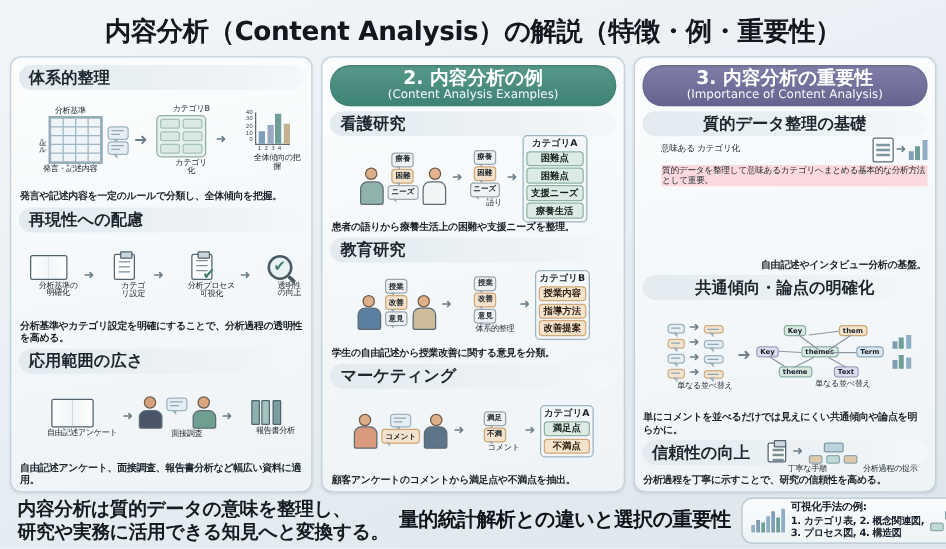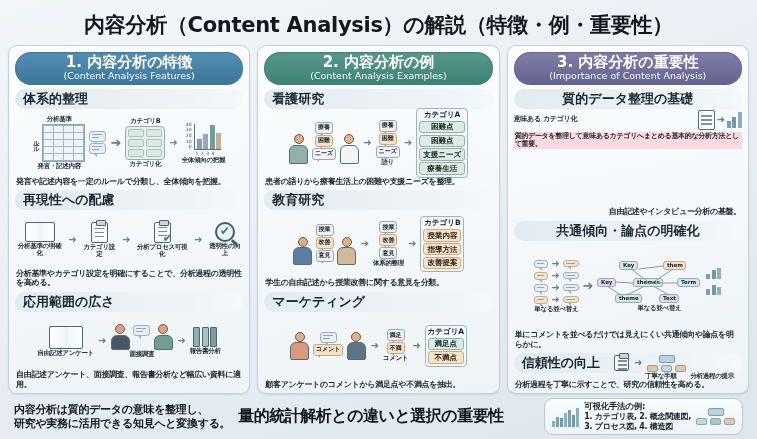--- a/index.html
+++ b/index.html
@@ -56,21 +56,21 @@
   .sub-head.inline { display: flex; align-items: center; gap: 8px; }
   .diagram {
     flex: 1; display: flex; align-items: center; justify-content: center;
     gap: 4px; padding: 1px 0; min-height: 0;
   }
   .cap {
     font-size: 8px; color: #1c242b; line-height: 1.18;
     font-weight: bold; letter-spacing: -0.3px;
     padding: 0 1px;
   }
-  .minilabel { font-size: 6.5px; color: #1d262d; font-weight: bold; text-align:center; line-height:1.05; letter-spacing:-.3px;}
+  .minilabel { font-size: 6.5px; color: #1d262d; font-weight: normal; text-align:center; line-height:1.05; letter-spacing:-.3px;margin-left:15px;}
   .arrow { color: #6d7e8a; font-size: 13px; line-height: 1; flex: none; }
   .arrow.sm { font-size: 10px; }
 
   
   .vstack { display: flex; flex-direction: column; align-items: center; gap: 1px; }
   .hstack { display: flex; align-items: center; gap: 3px; }
 
   .grid-table {
     display: grid; grid-template-columns: repeat(4,9px);
     grid-template-rows: repeat(5,6px); gap: 1px;
@@ -169,21 +169,21 @@
   .tree { display:flex; flex-direction:column; align-items:center; gap:2px;}
   .tree .top { width:16px; height:8px; border-radius:2px; background:#bdd3db; border:1px solid #7d9aa6;}
   .tree .kids { display:flex; gap:3px;}
   .tree .kids b{display:block; width:11px; height:7px; border-radius:2px; border:1px solid #8fa6b2;}
 
   
   .footer {
     display:flex; align-items:center; gap:8px;
     padding: 4px 6px 0 6px;
   }
-  .foot-left { font-size:11px; font-weight:bold; color:#141b21; line-height:1.25; letter-spacing:-.3px; white-space:nowrap;}
+  .foot-left { font-size:15px; font-weight:bold; color:#141b21; line-height:1.25; letter-spacing:-.3px; white-space:nowrap;}
   .foot-mid { font-size:16px; font-weight:bold; color:#0f161b; letter-spacing:-.5px; white-space:nowrap;}
   .legend-box {
     margin-left:auto; display:flex; align-items:center; gap:5px;
     border:1px solid #b9c8d2; border-radius:9px;
     background: linear-gradient(180deg,#fafcfd,#eef3f6);
     padding:2px 7px;
   }
   .legend-box .lg-txt { font-size:8px; font-weight:bold; color:#16202a; line-height:1.25; letter-spacing:-.3px; white-space:nowrap;}
   .legend-box .lg-ttl { font-size:8.5px; }
   .chartmix { display:flex; align-items:flex-end; gap:1px; height:20px;}
@@ -194,24 +194,20 @@
 
 <div class="poster">
 
   <div class="title-bar">
     <span class="title">内容分析（Content Analysis）の解説（特徴・例・重要性）</span>
   </div>
 
   <div class="columns">
 
     <div class="col c1">
-      <div class="col-head">
-        <span class="jp">1. 内容分析の特徴</span>
-        <span class="en">(Content Analysis Features)</span>
-      </div>
 
       <div class="block">
         <div class="sub-head">体系的整理</div>
         <div class="diagram">
           <div class="vstack">
             <span class="minilabel">分析基準</span>
             <div class="hstack">
               <span class="minilabel" style="writing-mode:vertical-rl;font-size:6px;">ルール</span>
               <div class="grid-table">
                 <div></div>

